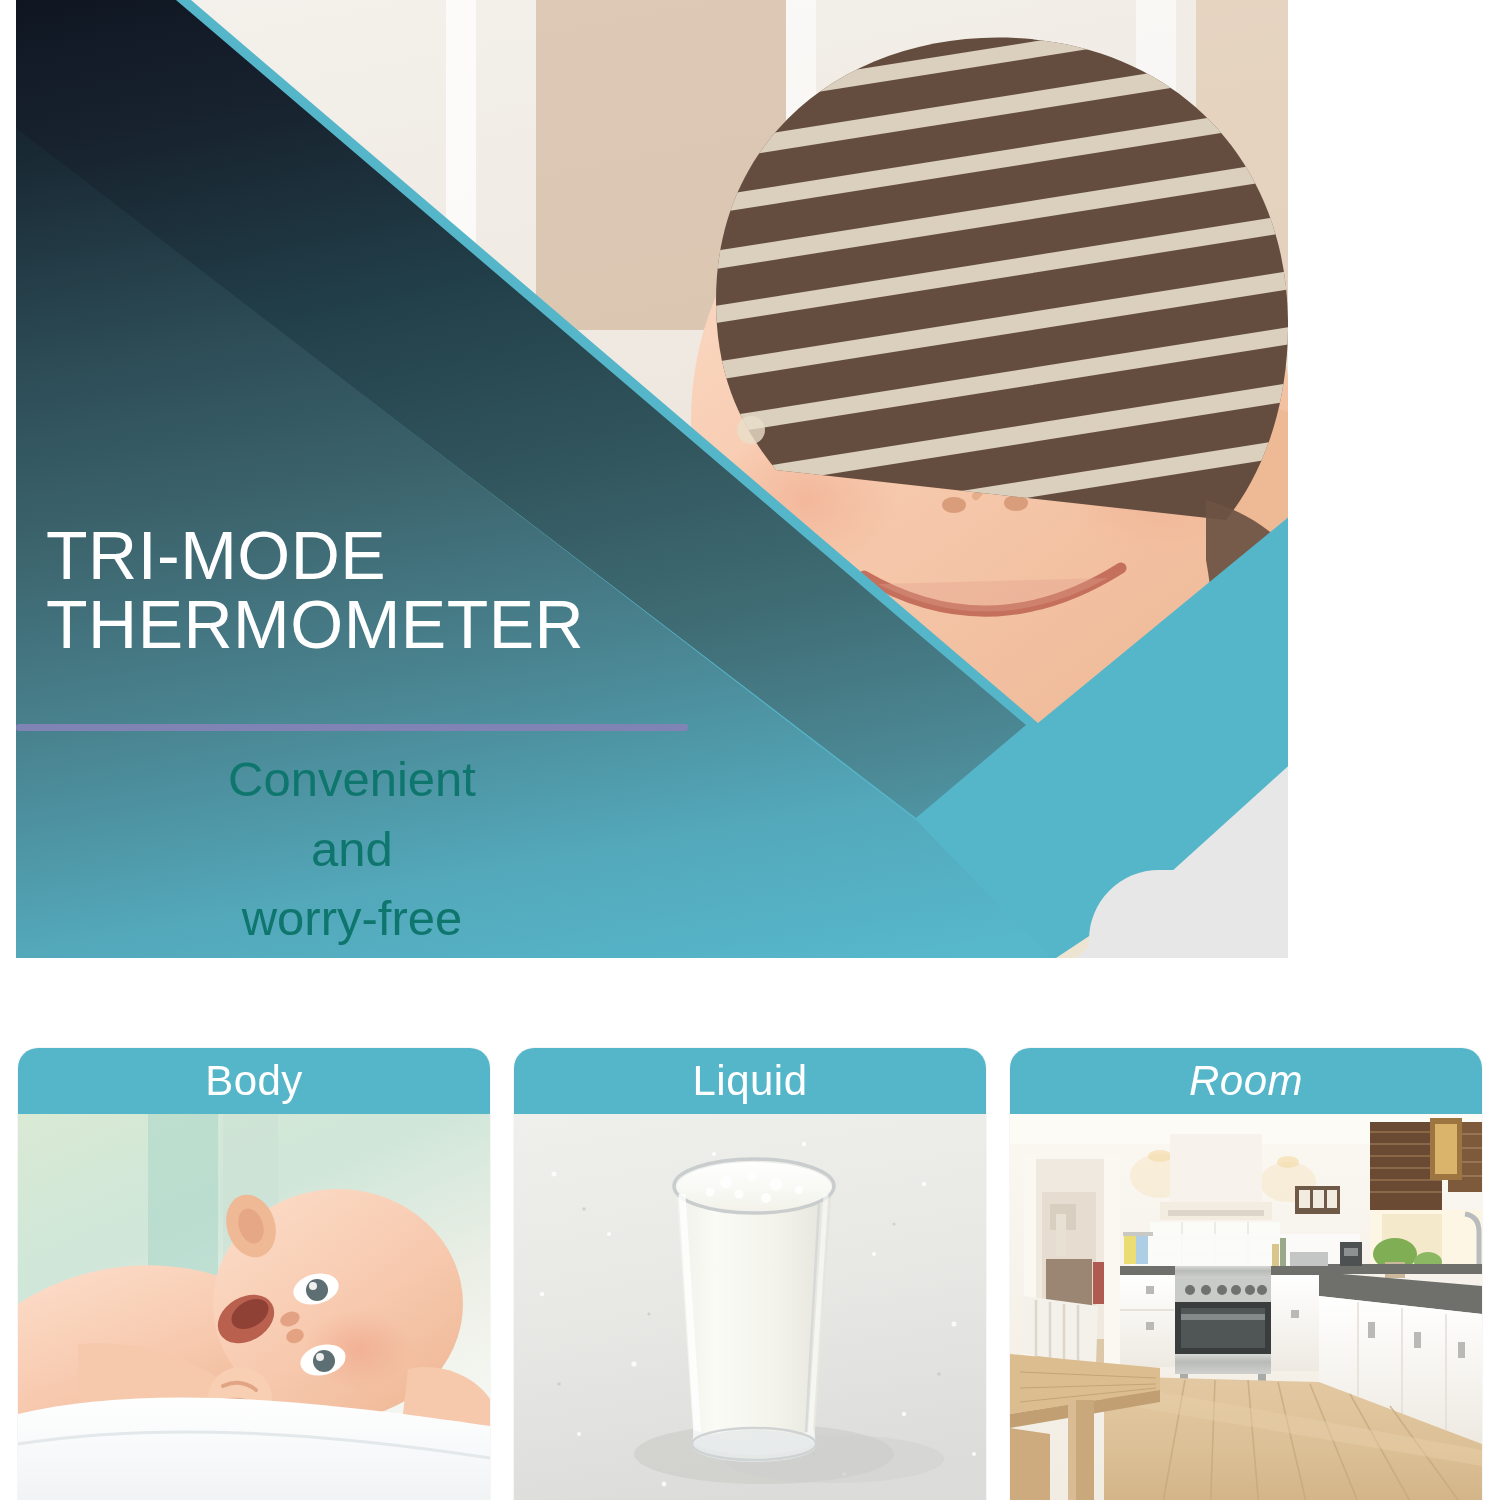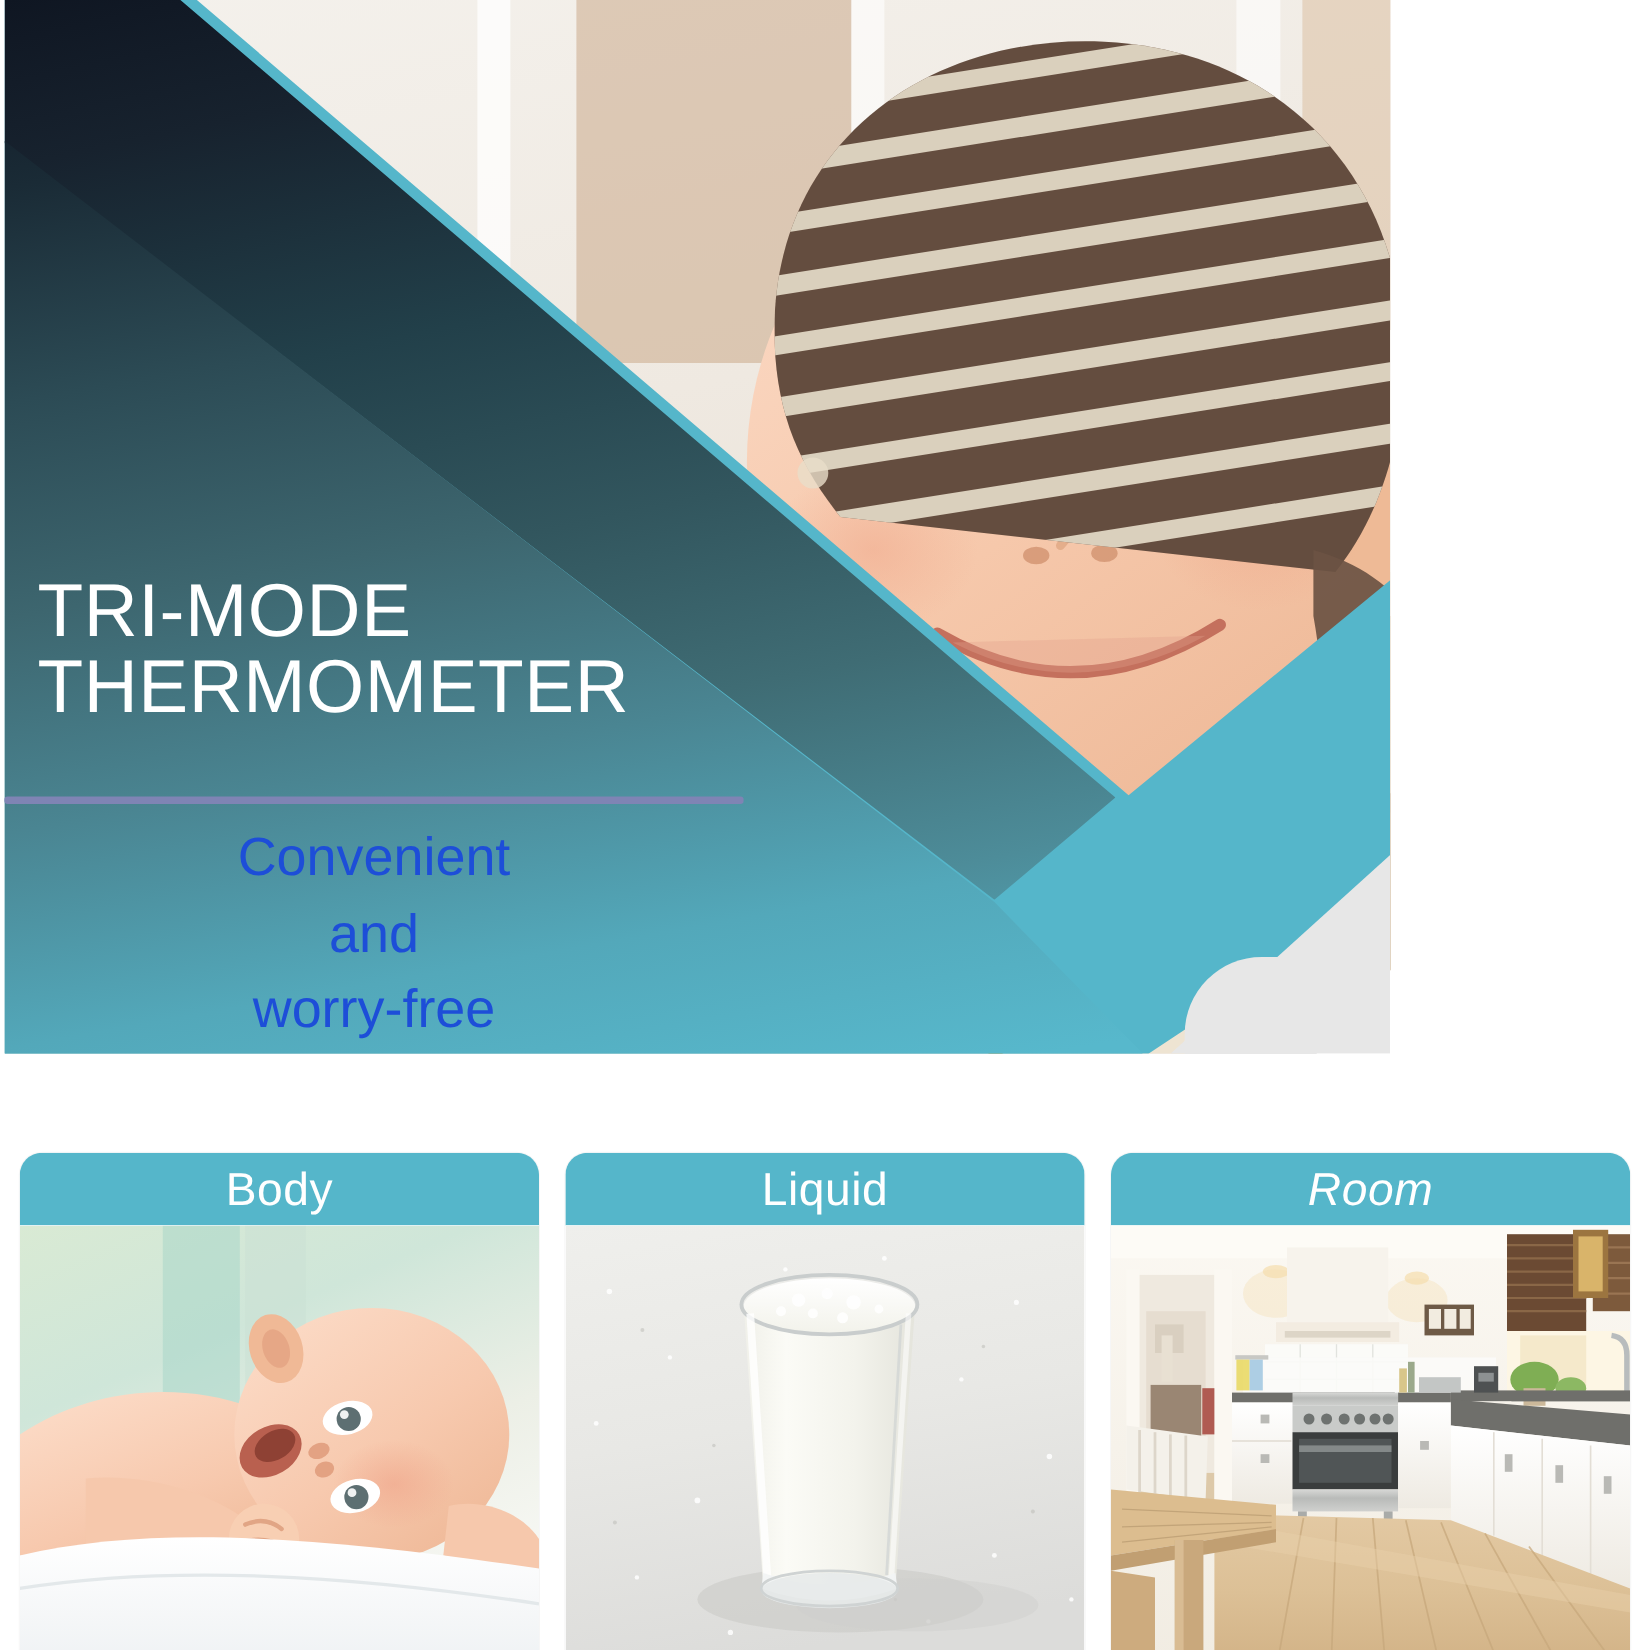--- a/index.html
+++ b/index.html
@@ -4,21 +4,21 @@
 <style>
   html,body{margin:0;padding:0;background:#ffffff;}
   body{
     width:1500px;height:1500px;overflow:hidden;
     font-family:"Liberation Sans","DejaVu Sans",sans-serif;
     -webkit-font-smoothing:antialiased;
   }
   .stage{position:relative;width:1500px;height:1500px;background:#fff;}
 
   
-  .hero{position:absolute;left:4px;top:0;width:1260px;height:958px;overflow:hidden;background:#ffffff;}
+  .hero{position:absolute;left:16px;top:0;width:1260px;height:958px;overflow:hidden;background:#ffffff;padding-left:12px;}
 
   
   .hero-photo{
     position:absolute;left:0;top:0;width:1500px;height:958px;
     clip-path:polygon(0 0,1500px 0,1500px 700px,1160px 958px,0 958px);
     overflow:hidden;
   }
   .hero-photo svg{display:block;width:1500px;height:958px;}
 
   
@@ -70,21 +70,21 @@
     position:absolute;left:30px;top:521px;width:640px;
     color:#ffffff;font-size:68px;line-height:1.02;font-weight:400;
     letter-spacing:0.5px;white-space:pre-line;
   }
   .hero-rule{
     position:absolute;left:0;top:724px;width:672px;height:7px;
     background:#7f84b4;border-radius:3px;
   }
   .hero-sub{
     position:absolute;left:0;top:745px;width:672px;
-    text-align:center;color:#1d4ed8;font-size:49px;line-height:1.42;
+    text-align:center;color:#0f766e;font-size:49px;line-height:1.42;
     font-weight:400;white-space:pre-line;
   }
 
   
   .cards{position:absolute;left:0;top:1048px;width:1500px;height:472px;}
   .card{
     position:absolute;top:0;width:472px;height:471px;
     border-radius:20px;overflow:hidden;background:#ffffff;
     box-shadow:0 0 0 1px rgba(0,0,0,0.035);
   }

